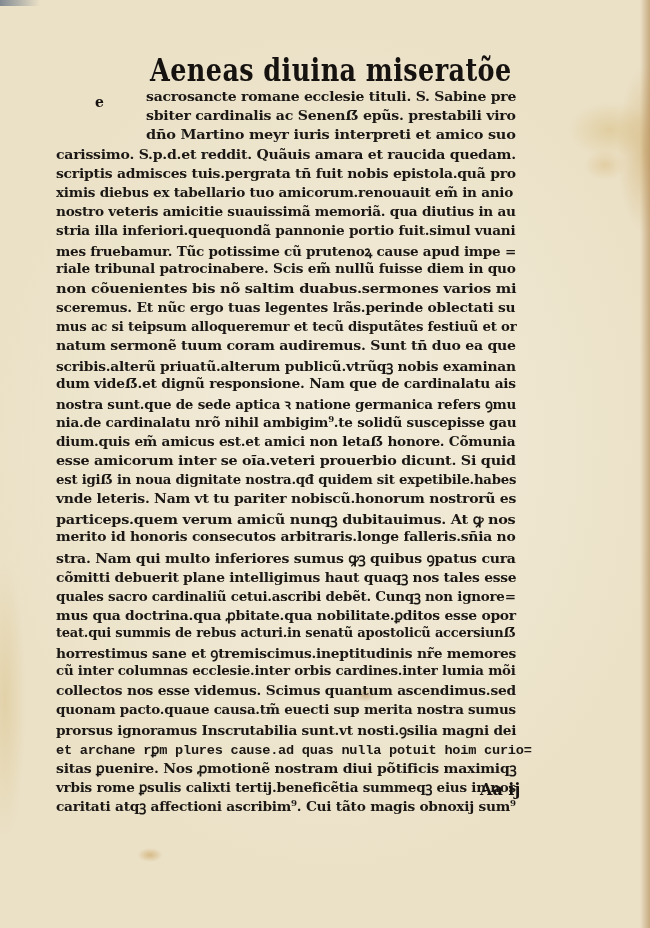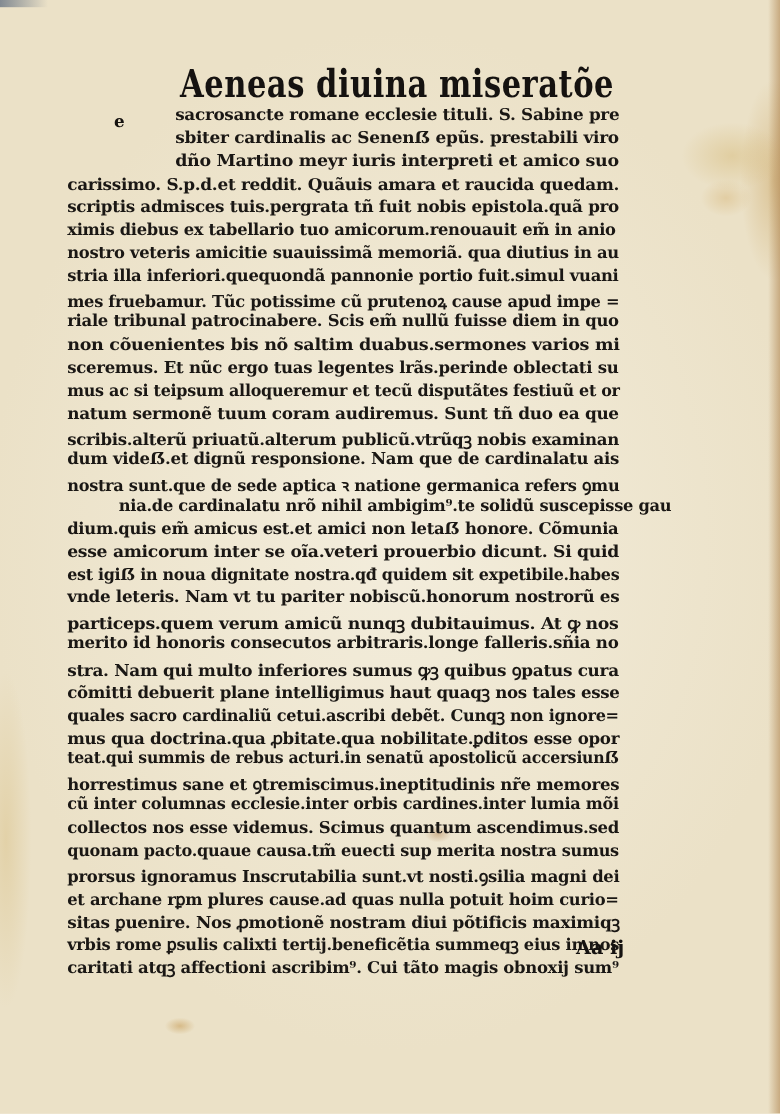--- a/index.html
+++ b/index.html
@@ -106,36 +106,36 @@
   <div class="line" style="left: 0px; top: 222px; transform: scaleX(1.004);">stria illa inferiori.quequondã pannonie portio fuit.simul vuani</div>
   <div class="line" style="left: 0px; top: 241px; transform: scaleX(0.996);">mes fruebamur. Tũc potissime cũ prutenoꝝ cause apud impe =</div>
   <div class="line" style="left: 0px; top: 260px; transform: scaleX(1.009);">riale tribunal patrocinabere. Scis em̃ nullũ fuisse diem in quo</div>
   <div class="line" style="left: 0px; top: 280px; transform: scaleX(1.077);">non cõuenientes bis nõ saltim duabus.sermones varios mi</div>
   <div class="line" style="left: 0px; top: 299px; transform: scaleX(1.015);">sceremus. Et nũc ergo tuas legentes lrãs.perinde oblectati su</div>
   <div class="line" style="left: 0px; top: 318px; transform: scaleX(0.979);">mus ac si teipsum alloqueremur et tecũ disputãtes festiuũ et or</div>
   <div class="line" style="left: 0px; top: 337px; transform: scaleX(1.036);">natum sermonẽ tuum coram audiremus. Sunt tñ duo ea que</div>
   <div class="line" style="left: 0px; top: 356px; transform: scaleX(1.018);">scribis.alterũ priuatũ.alterum publicũ.vtrũqꝫ nobis examinan</div>
   <div class="line" style="left: 0px; top: 375px; transform: scaleX(1.015);">dum videẞ.et dignũ responsione. Nam que de cardinalatu ais</div>
   <div class="line" style="left: 0px; top: 394px; transform: scaleX(0.991);">nostra sunt.que de sede aptica ꝛ natione germanica refers ꝯmu</div>
-  <div class="line" style="left: 0px; top: 414px; transform: scaleX(0.998); margin-left: 43px;">nia.de cardinalatu nrõ nihil ambigim⁹.te solidũ suscepisse gau</div>
+  <div class="line" style="left: 0px; top: 414px; transform: scaleX(0.998);">nia.de cardinalatu nrõ nihil ambigim⁹.te solidũ suscepisse gau</div>
   <div class="line" style="left: 0px; top: 433px; transform: scaleX(1.004);">dium.quis em̃ amicus est.et amici non letaẞ honore. Cõmunia</div>
   <div class="line" style="left: 0px; top: 452px; transform: scaleX(1.055);">esse amicorum inter se oĩa.veteri prouerbio dicunt. Si quid</div>
   <div class="line" style="left: 0px; top: 471px; transform: scaleX(0.975);">est igiẞ in noua dignitate nostra.qđ quidem sit expetibile.habes</div>
   <div class="line" style="left: 0px; top: 490px; transform: scaleX(1.029);">vnde leteris. Nam vt tu pariter nobiscũ.honorum nostrorũ es</div>
   <div class="line" style="left: 0px; top: 509px; transform: scaleX(1.062);">particeps.quem verum amicũ nunqꝫ dubitauimus. At ꝙ nos</div>
   <div class="line" style="left: 0px; top: 528px; transform: scaleX(1.022);">merito id honoris consecutos arbitraris.longe falleris.sñia no</div>
   <div class="line" style="left: 0px; top: 548px; transform: scaleX(1.034);">stra. Nam qui multo inferiores sumus ꝙꝫ quibus ꝯpatus cura</div>
   <div class="line" style="left: 0px; top: 567px; transform: scaleX(1.02);">cõmitti debuerit plane intelligimus haut quaqꝫ nos tales esse</div>
   <div class="line" style="left: 0px; top: 586px; transform: scaleX(0.989);">quales sacro cardinaliũ cetui.ascribi debẽt. Cunqꝫ non ignore=</div>
   <div class="line" style="left: 0px; top: 605px; transform: scaleX(1.022);">mus qua doctrina.qua ꝓbitate.qua nobilitate.ꝑditos esse opor</div>
   <div class="line" style="left: 0px; top: 624px; transform: scaleX(0.96);">teat.qui summis de rebus acturi.in senatũ apostolicũ accersiunẞ</div>
   <div class="line" style="left: 0px; top: 643px; transform: scaleX(1.015);">horrestimus sane et ꝯtremiscimus.ineptitudinis nr̃e memores</div>
   <div class="line" style="left: 0px; top: 662px; transform: scaleX(0.987);">cũ inter columnas ecclesie.inter orbis cardines.inter lumia mõi</div>
   <div class="line" style="left: 0px; top: 682px; transform: scaleX(1.015);">collectos nos esse videmus. Scimus quantum ascendimus.sed</div>
   <div class="line" style="left: 0px; top: 701px; transform: scaleX(0.989);">quonam pacto.quaue causa.tm̃ euecti sup merita nostra sumus</div>
   <div class="line" style="left: 0px; top: 720px; transform: scaleX(1.007);">prorsus ignoramus Inscrutabilia sunt.vt nosti.ꝯsilia magni dei</div>
-  <div class="line" style="left: 0px; top: 739px; transform: scaleX(1.002);">et archane rꝑm plures cause.ad quas nulla potuit hoim curio=</div>
+  <div class="line" style="left: 0px; top: 739px; transform: scaleX(1.002); font-family: Liberation Mono, monospace;">et archane rꝑm plures cause.ad quas nulla potuit hoim curio=</div>
   <div class="line" style="left: 0px; top: 758px; transform: scaleX(1.034);">sitas ꝑuenire. Nos ꝓmotionẽ nostram diui põtificis maximiqꝫ</div>
   <div class="line" style="left: 0px; top: 777px; transform: scaleX(0.996);">vrbis rome ꝑsulis calixti tertij.beneficẽtia summeqꝫ eius in nos</div>
   <div class="line" style="left: 0px; top: 796px; transform: scaleX(1.011);">caritati atqꝫ affectioni ascribim⁹. Cui tãto magis obnoxij sum⁹</div>
 </div>
 
 <div class="signature">Aa ij</div>
 
 </body></html>

